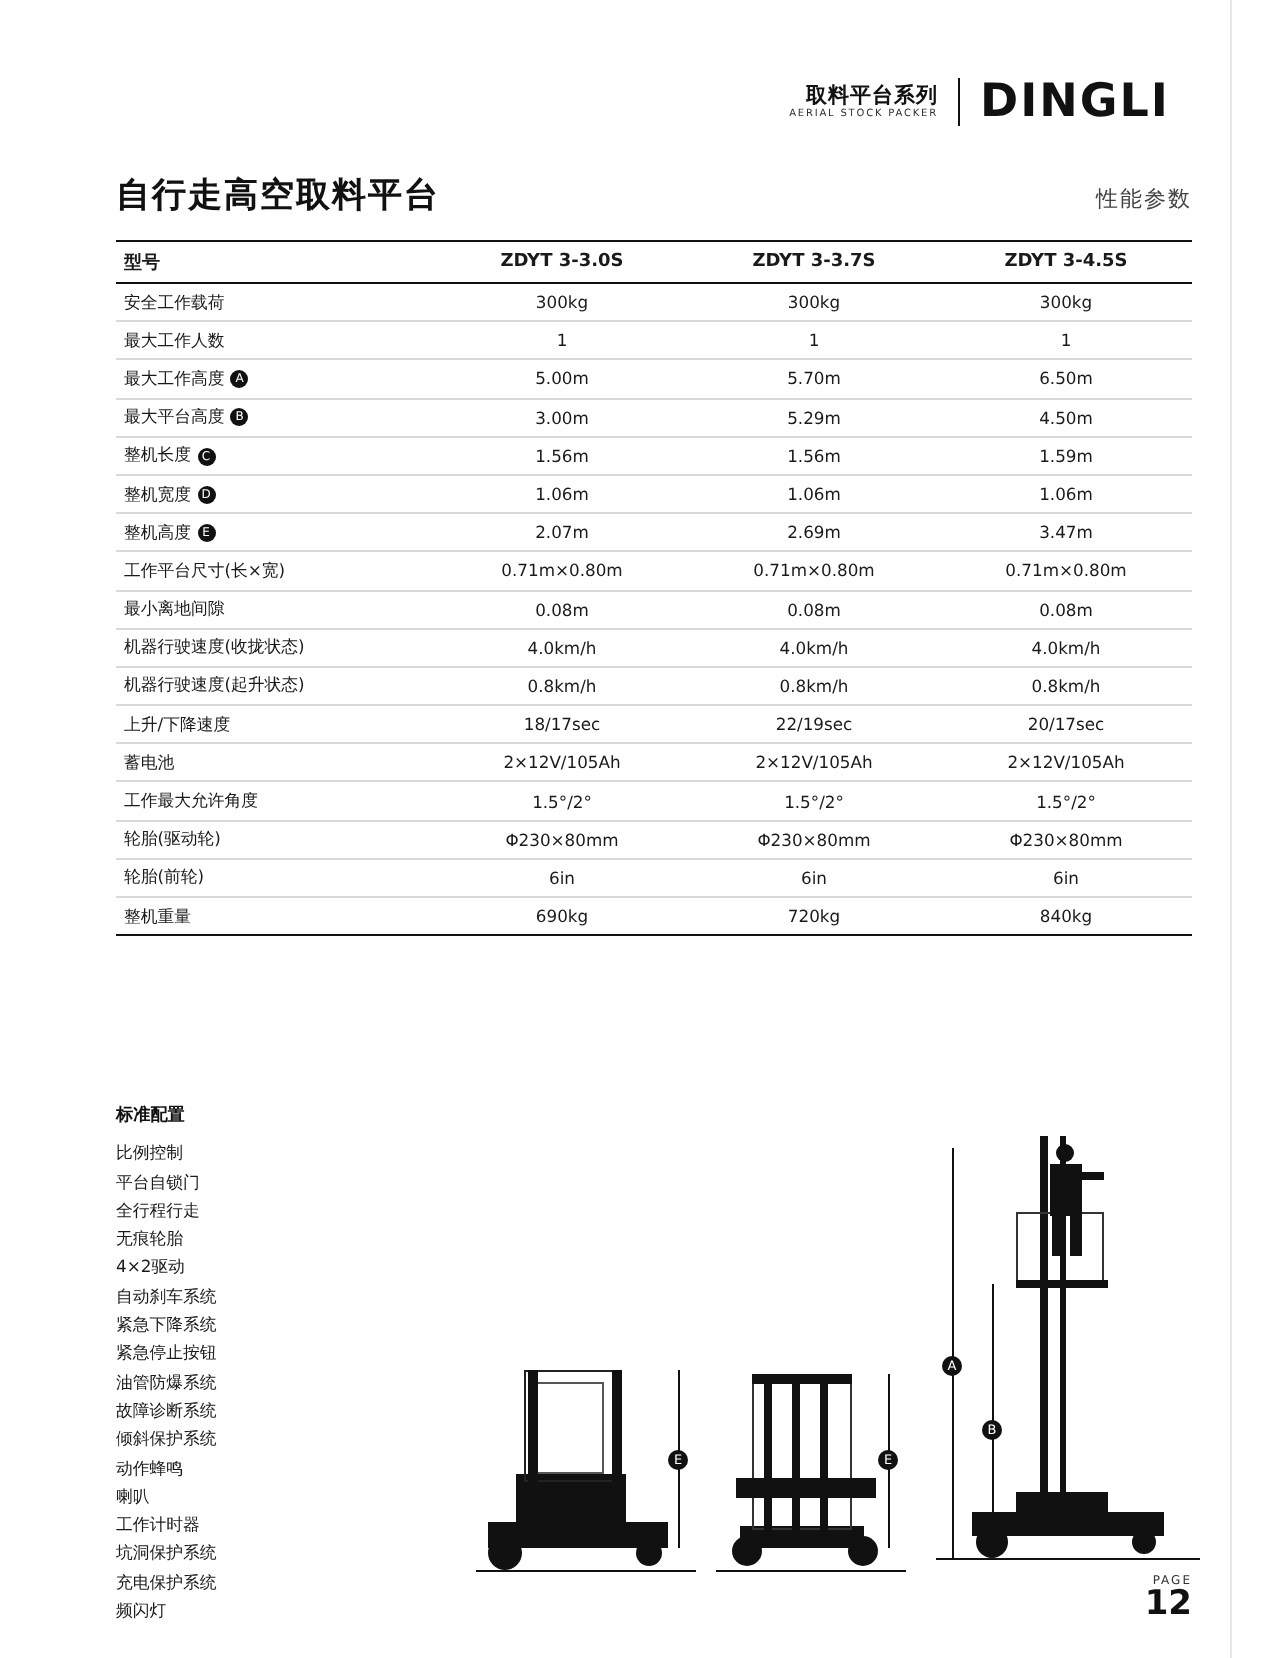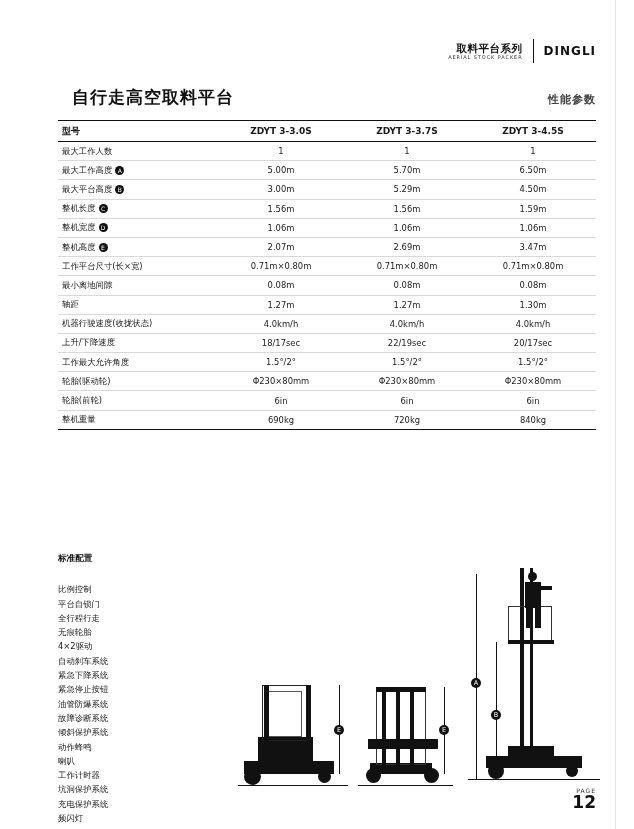--- a/index.html
+++ b/index.html
@@ -15,21 +15,21 @@
   }
   .page {
     position: absolute;
     left: 0; top: 0;
     width: 634px; height: 829px;
     background: #fff;
   }
   
   .header {
     position: absolute;
-    left: 0; top: 0; right: 0;
+    left: 0; top: 0; right: 11px;
     height: 72px;
   }
   .brand-block {
     position: absolute;
     right: 38px;
     top: 38px;
     display: flex;
     align-items: center;
     height: 26px;
   }
@@ -50,47 +50,46 @@
     color: #333;
     margin-top: 1px;
   }
   .brand-divider {
     width: 1px;
     height: 24px;
     background: #111;
     margin: 0 10px 0 2px;
   }
   .brand-logo {
-    font-size: 12px;
+    font-size: 23px;
     font-weight: bold;
     letter-spacing: 1px;
     color: #111;
   }
 
   
   .title-row {
     position: absolute;
-    left: 72px; right: 38px;
+    left: 58px; right: 38px;
     top: 86px;
     display: flex;
     align-items: flex-end;
     justify-content: space-between;
   }
   .doc-title {
     font-size: 17px;
     font-weight: bold;
     letter-spacing: 1px;
     color: #111;
   }
   .doc-subtitle {
     font-size: 11px;
     color: #444;
     letter-spacing: 1px;
     padding-bottom: 2px;
-    font-weight: bold;
   }
 
   
   .spec-table {
     position: absolute;
     left: 58px;
     top: 120px;
     width: 538px;
     border-collapse: collapse;
     font-size: 8.4px;
@@ -144,21 +143,21 @@
     top: 551px;
     display: flex;
     font-size: 8.4px;
     line-height: 14.3px;
   }
   .config-col { margin-right: 26px; }
   .config-col .ct {
     font-weight: bold;
     font-size: 8.6px;
     color: #111;
-    margin-bottom: 17px;
+    margin-bottom: 4px;
   }
   .config-col ul { list-style: none; margin: 0; padding: 0; }
   .config-col li { white-space: nowrap; color: #1a1a1a; }
 
   
   .figures {
     position: absolute;
     left: 240px;
     top: 560px;
     width: 360px;
@@ -241,20 +240,26 @@
     <thead>
       <tr>
         <th class="col-label">型号</th>
         <th class="val">ZDYT 3-3.0S</th>
         <th class="val">ZDYT 3-3.7S</th>
         <th class="val">ZDYT 3-4.5S</th>
       </tr>
     </thead>
     <tbody id="spec-body">
         <tr>
+          <td class="col-label">安全工作载荷</td>
+          <td class="val">300kg</td>
+          <td class="val">300kg</td>
+          <td class="val">300kg</td>
+        </tr>
+        <tr>
           <td class="col-label">最大工作人数</td>
           <td class="val">1</td>
           <td class="val">1</td>
           <td class="val">1</td>
         </tr>
         <tr>
           <td class="col-label">最大工作高度<span class="badge">A</span></td>
           <td class="val">5.00m</td>
           <td class="val">5.70m</td>
           <td class="val">6.50m</td>
@@ -289,36 +294,42 @@
           <td class="val">0.71m×0.80m</td>
           <td class="val">0.71m×0.80m</td>
         </tr>
         <tr>
           <td class="col-label">最小离地间隙</td>
           <td class="val">0.08m</td>
           <td class="val">0.08m</td>
           <td class="val">0.08m</td>
         </tr>
         <tr>
-          <td class="col-label">轴距</td>
-          <td class="val">1.27m</td>
-          <td class="val">1.27m</td>
-          <td class="val">1.30m</td>
-        </tr>
-        <tr>
           <td class="col-label">机器行驶速度(收拢状态)</td>
           <td class="val">4.0km/h</td>
           <td class="val">4.0km/h</td>
           <td class="val">4.0km/h</td>
         </tr>
         <tr>
+          <td class="col-label">机器行驶速度(起升状态)</td>
+          <td class="val">0.8km/h</td>
+          <td class="val">0.8km/h</td>
+          <td class="val">0.8km/h</td>
+        </tr>
+        <tr>
           <td class="col-label">上升/下降速度</td>
           <td class="val">18/17sec</td>
           <td class="val">22/19sec</td>
           <td class="val">20/17sec</td>
+        </tr>
+        <tr>
+          <td class="col-label">蓄电池</td>
+          <td class="val">2×12V/105Ah</td>
+          <td class="val">2×12V/105Ah</td>
+          <td class="val">2×12V/105Ah</td>
         </tr>
         <tr>
           <td class="col-label">工作最大允许角度</td>
           <td class="val">1.5°/2°</td>
           <td class="val">1.5°/2°</td>
           <td class="val">1.5°/2°</td>
         </tr>
         <tr>
           <td class="col-label">轮胎(驱动轮)</td>
           <td class="val">Φ230×80mm</td>

